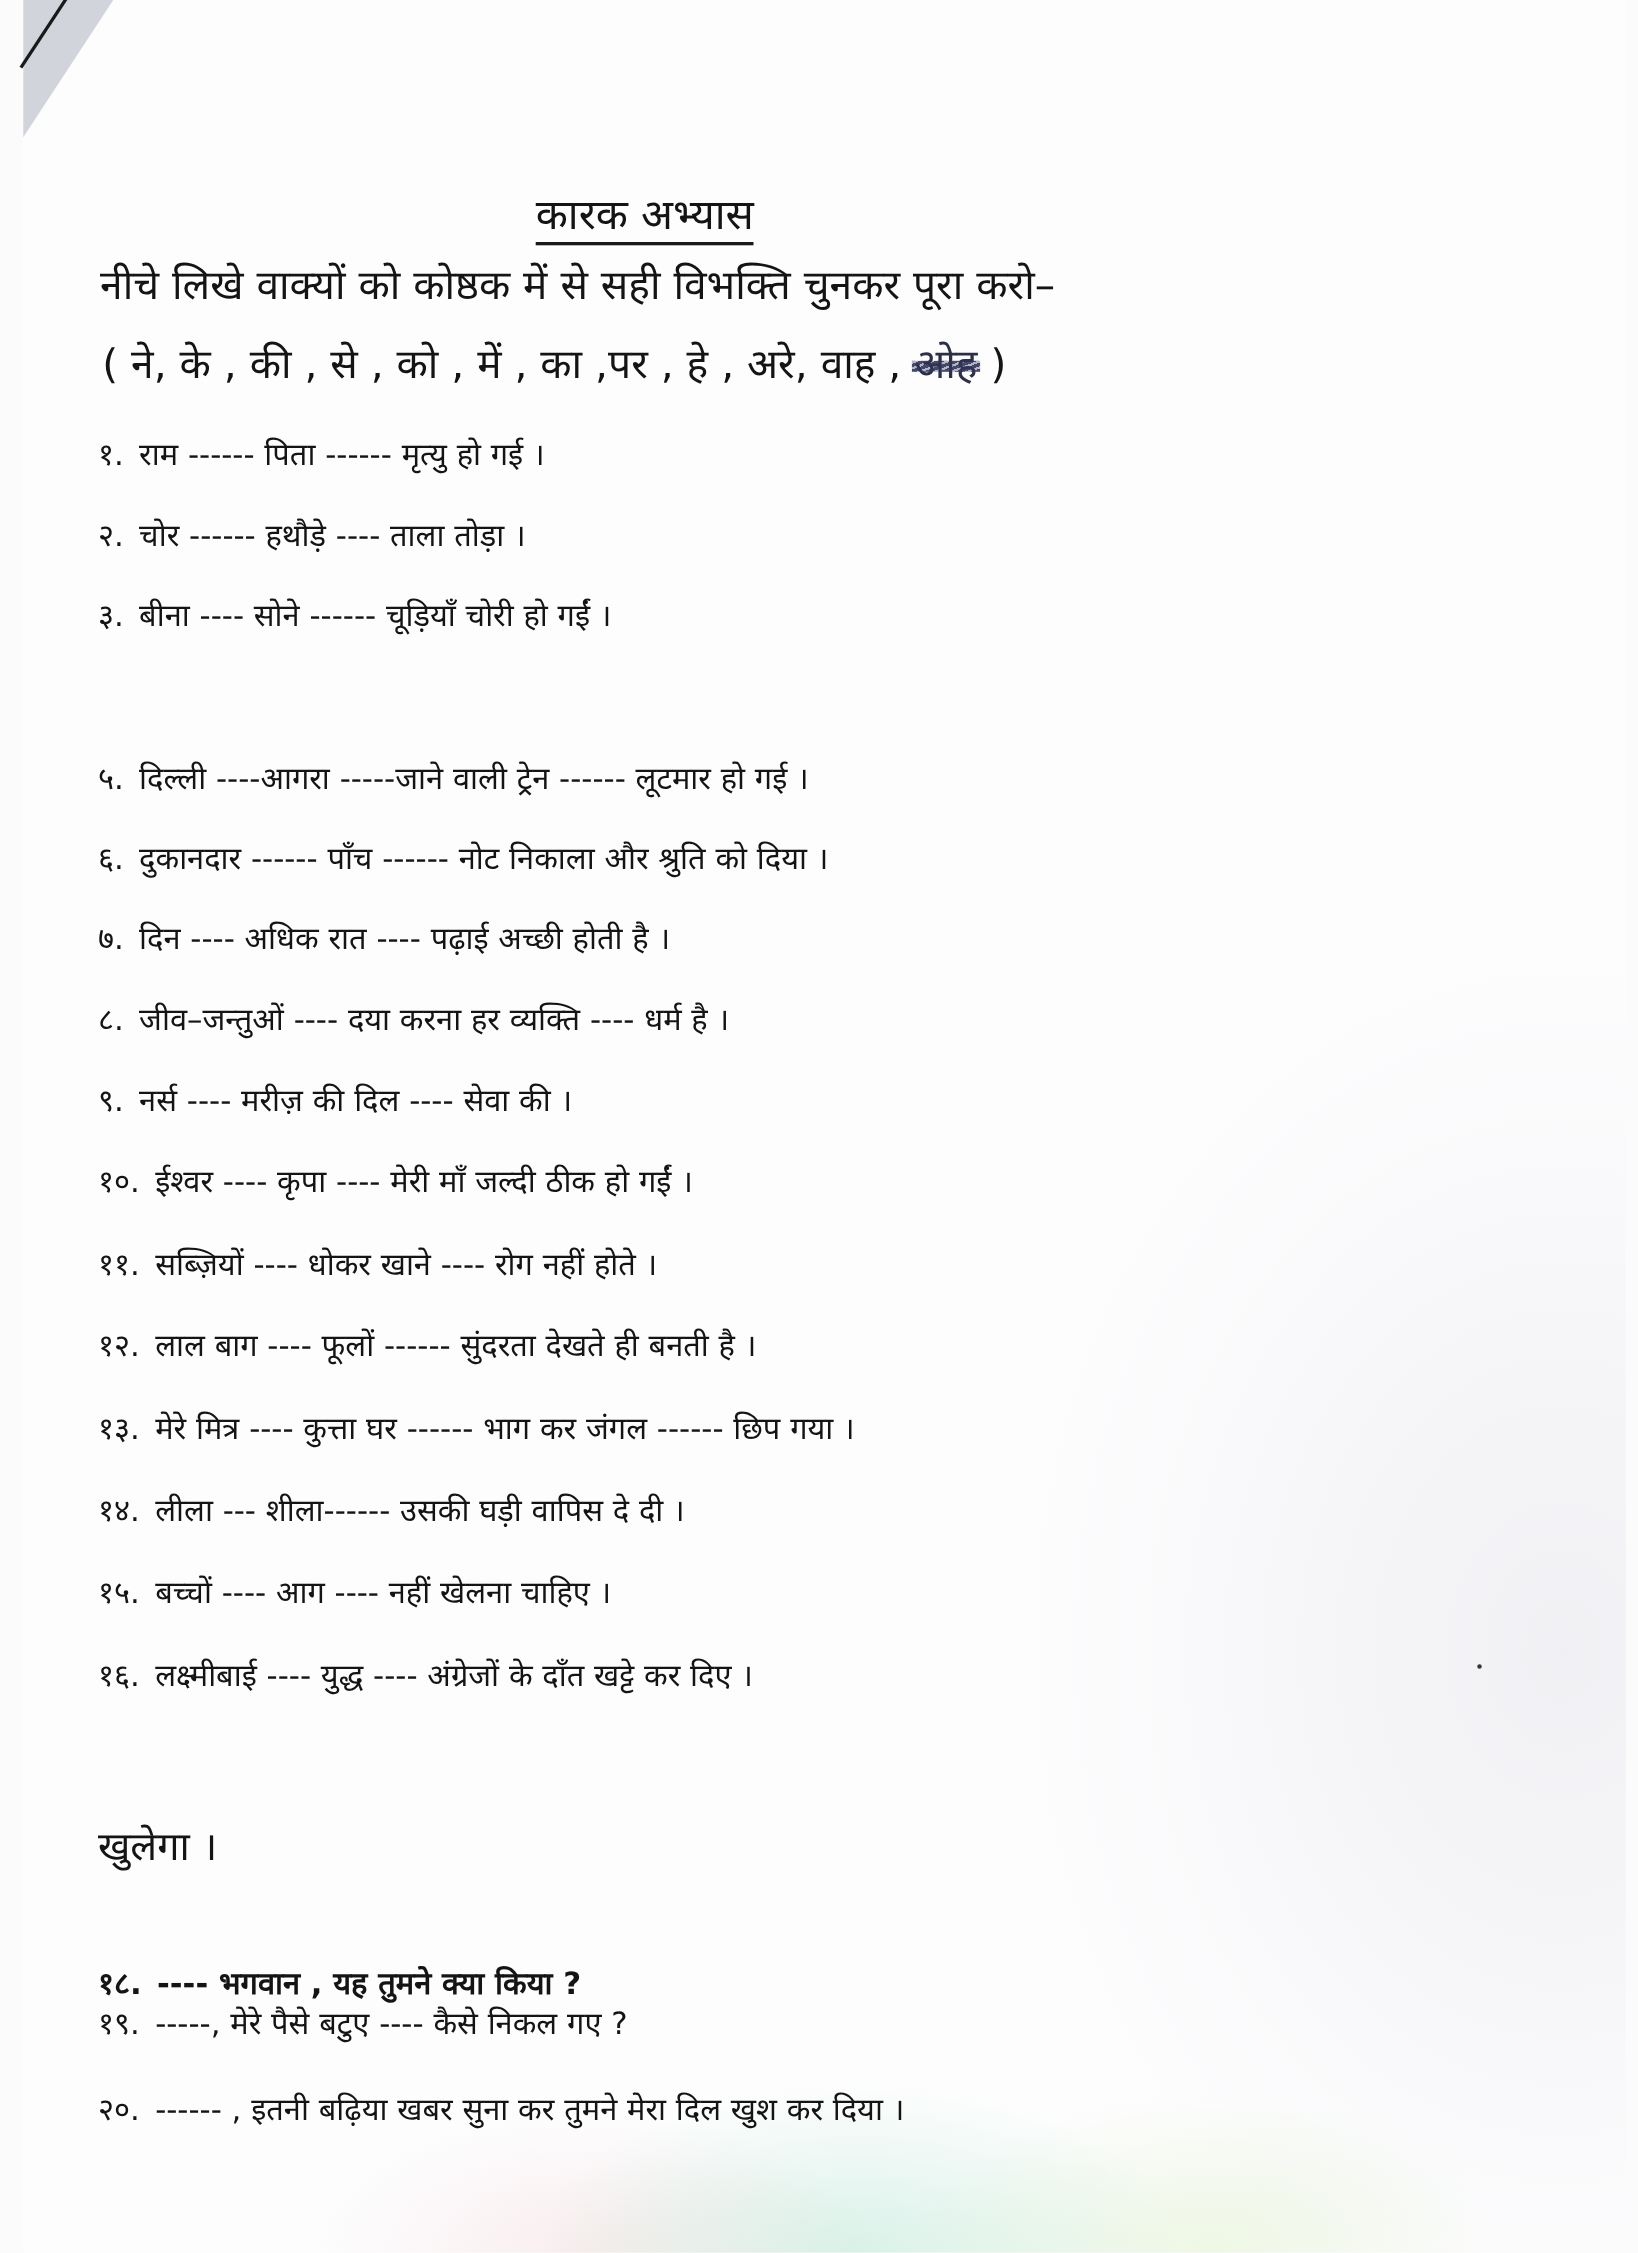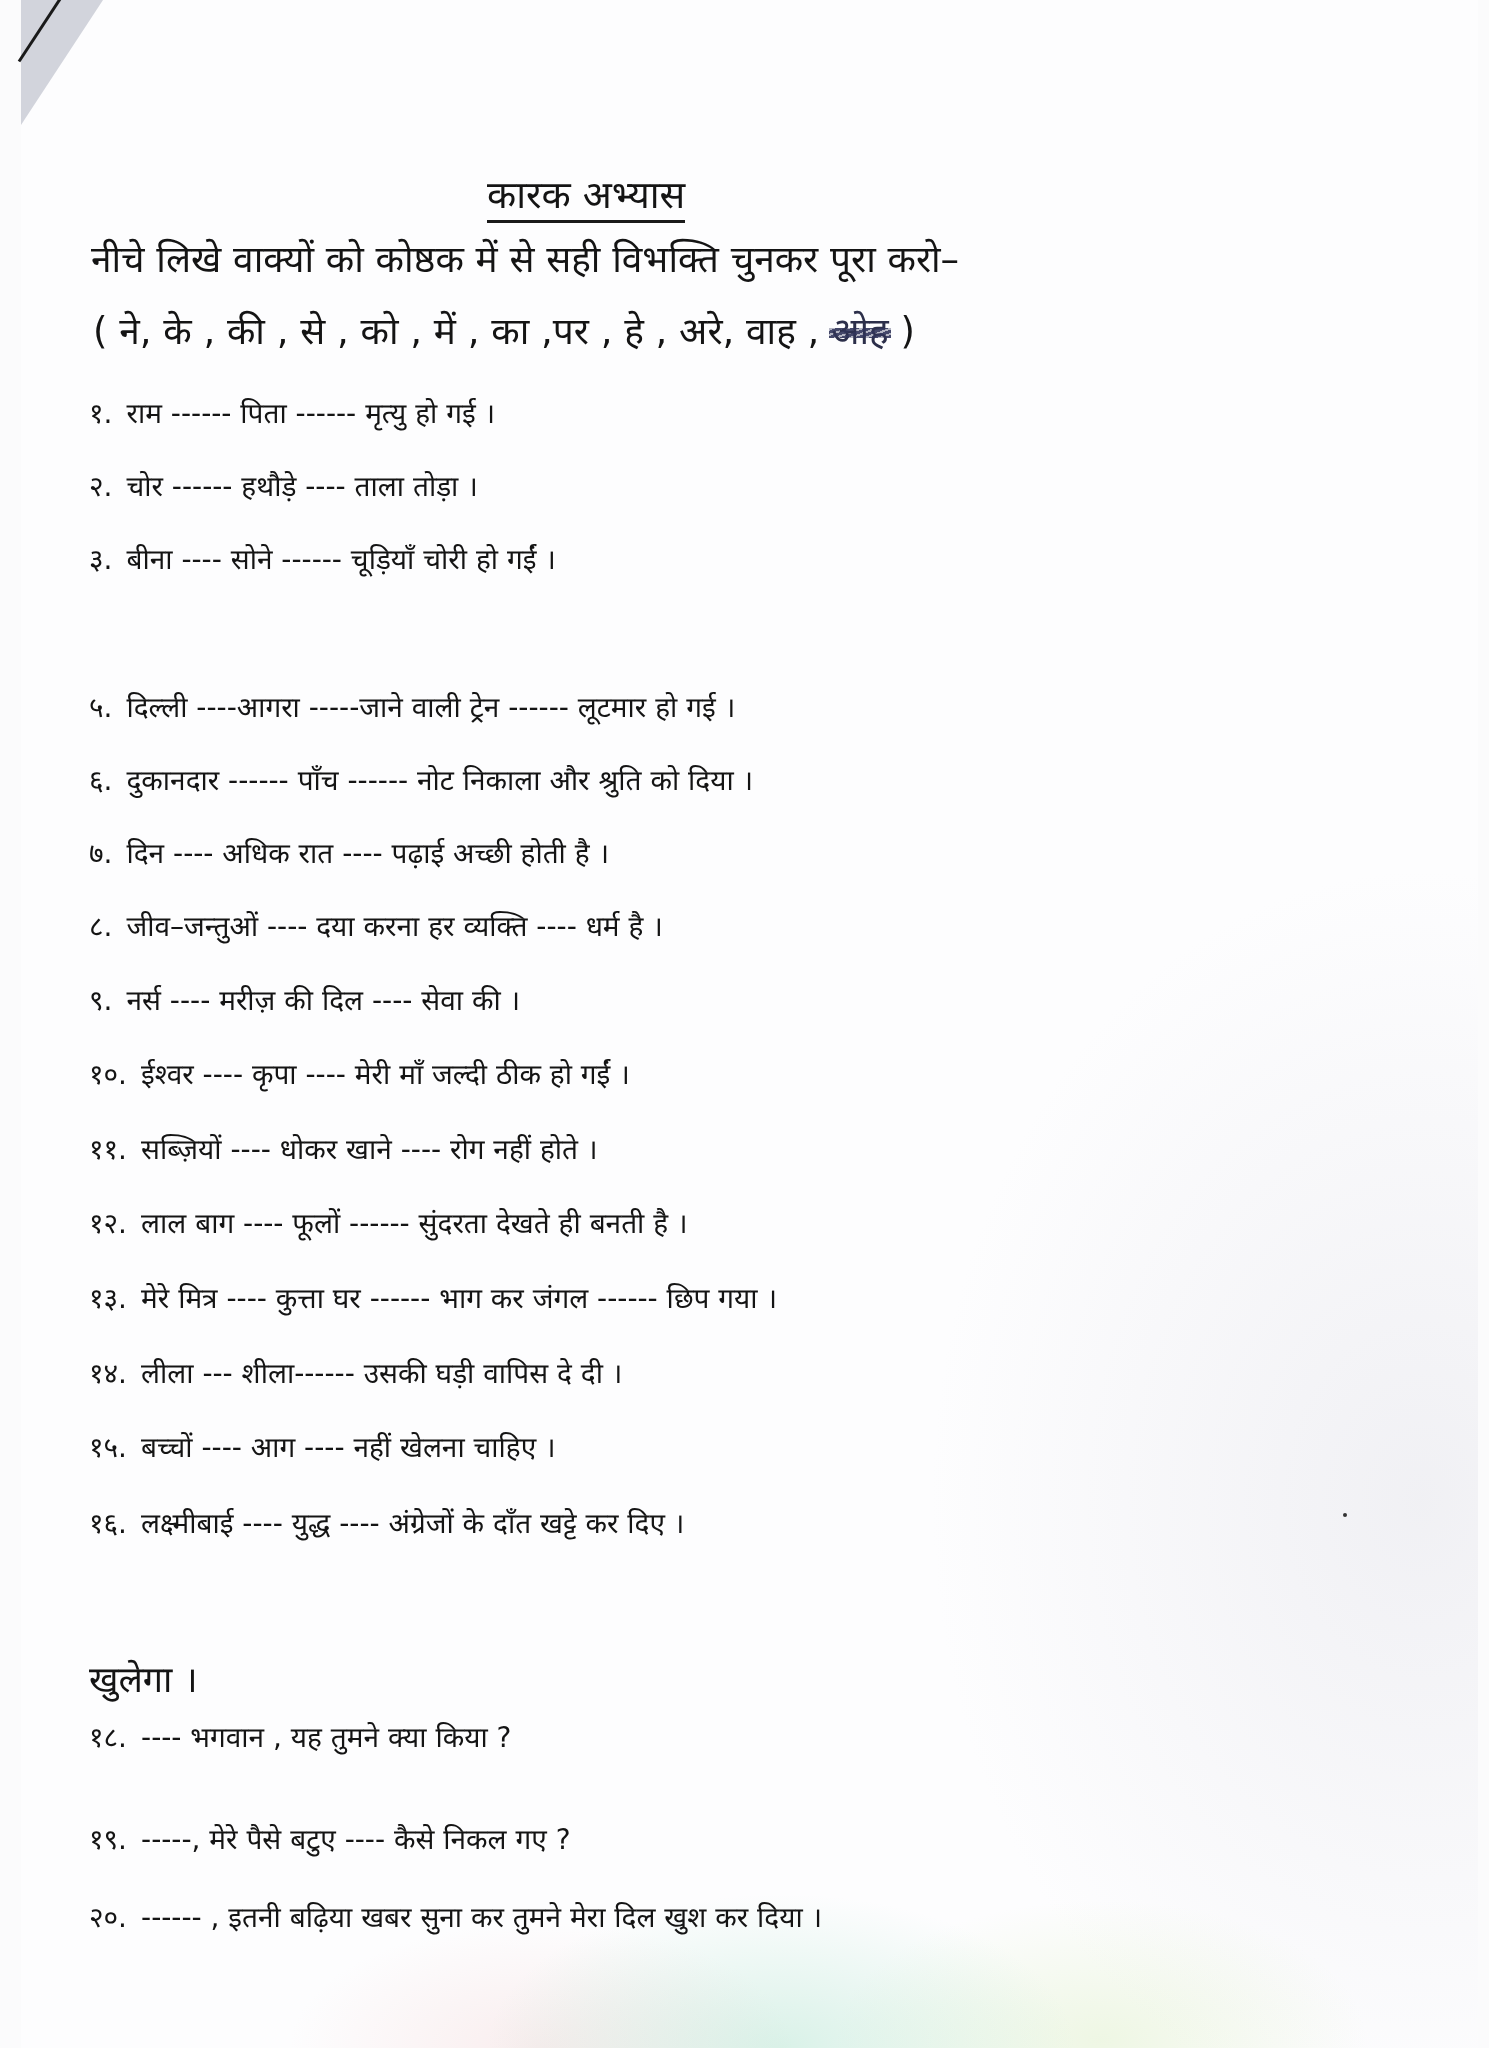--- a/index.html
+++ b/index.html
@@ -155,21 +155,21 @@
   </div>
   <div class="q" style="top:1424px;">
     <span class="num">१५.</span><span>बच्चों ---- आग ---- नहीं खेलना चाहिए ।</span>
   </div>
   <div class="q" style="top:1500px;">
     <span class="num">१६.</span><span>लक्ष्मीबाई ---- युद्ध ---- अंग्रेजों के दाँत खट्टे कर दिए ।</span>
   </div>
   <div class="cont" style="top:1656px;">
     <span>खुलेगा ।</span>
   </div>
-  <div class="q" style="top:1714px;">
+  <div class="q" style="top:1780px;font-weight:bold;">
     <span class="num">१८.</span><span>---- भगवान , यह तुमने क्या किया ?</span>
   </div>
   <div class="q" style="top:1816px;">
     <span class="num">१९.</span><span>-----, मेरे पैसे बटुए ---- कैसे निकल गए ?</span>
   </div>
   <div class="q" style="top:1894px;">
     <span class="num">२०.</span><span>------ , इतनी बढ़िया खबर सुना कर तुमने मेरा दिल खुश कर दिया ।</span>
   </div>
 
   <div class="dot-mark" style="left:1322px; top:1513px;"></div>

